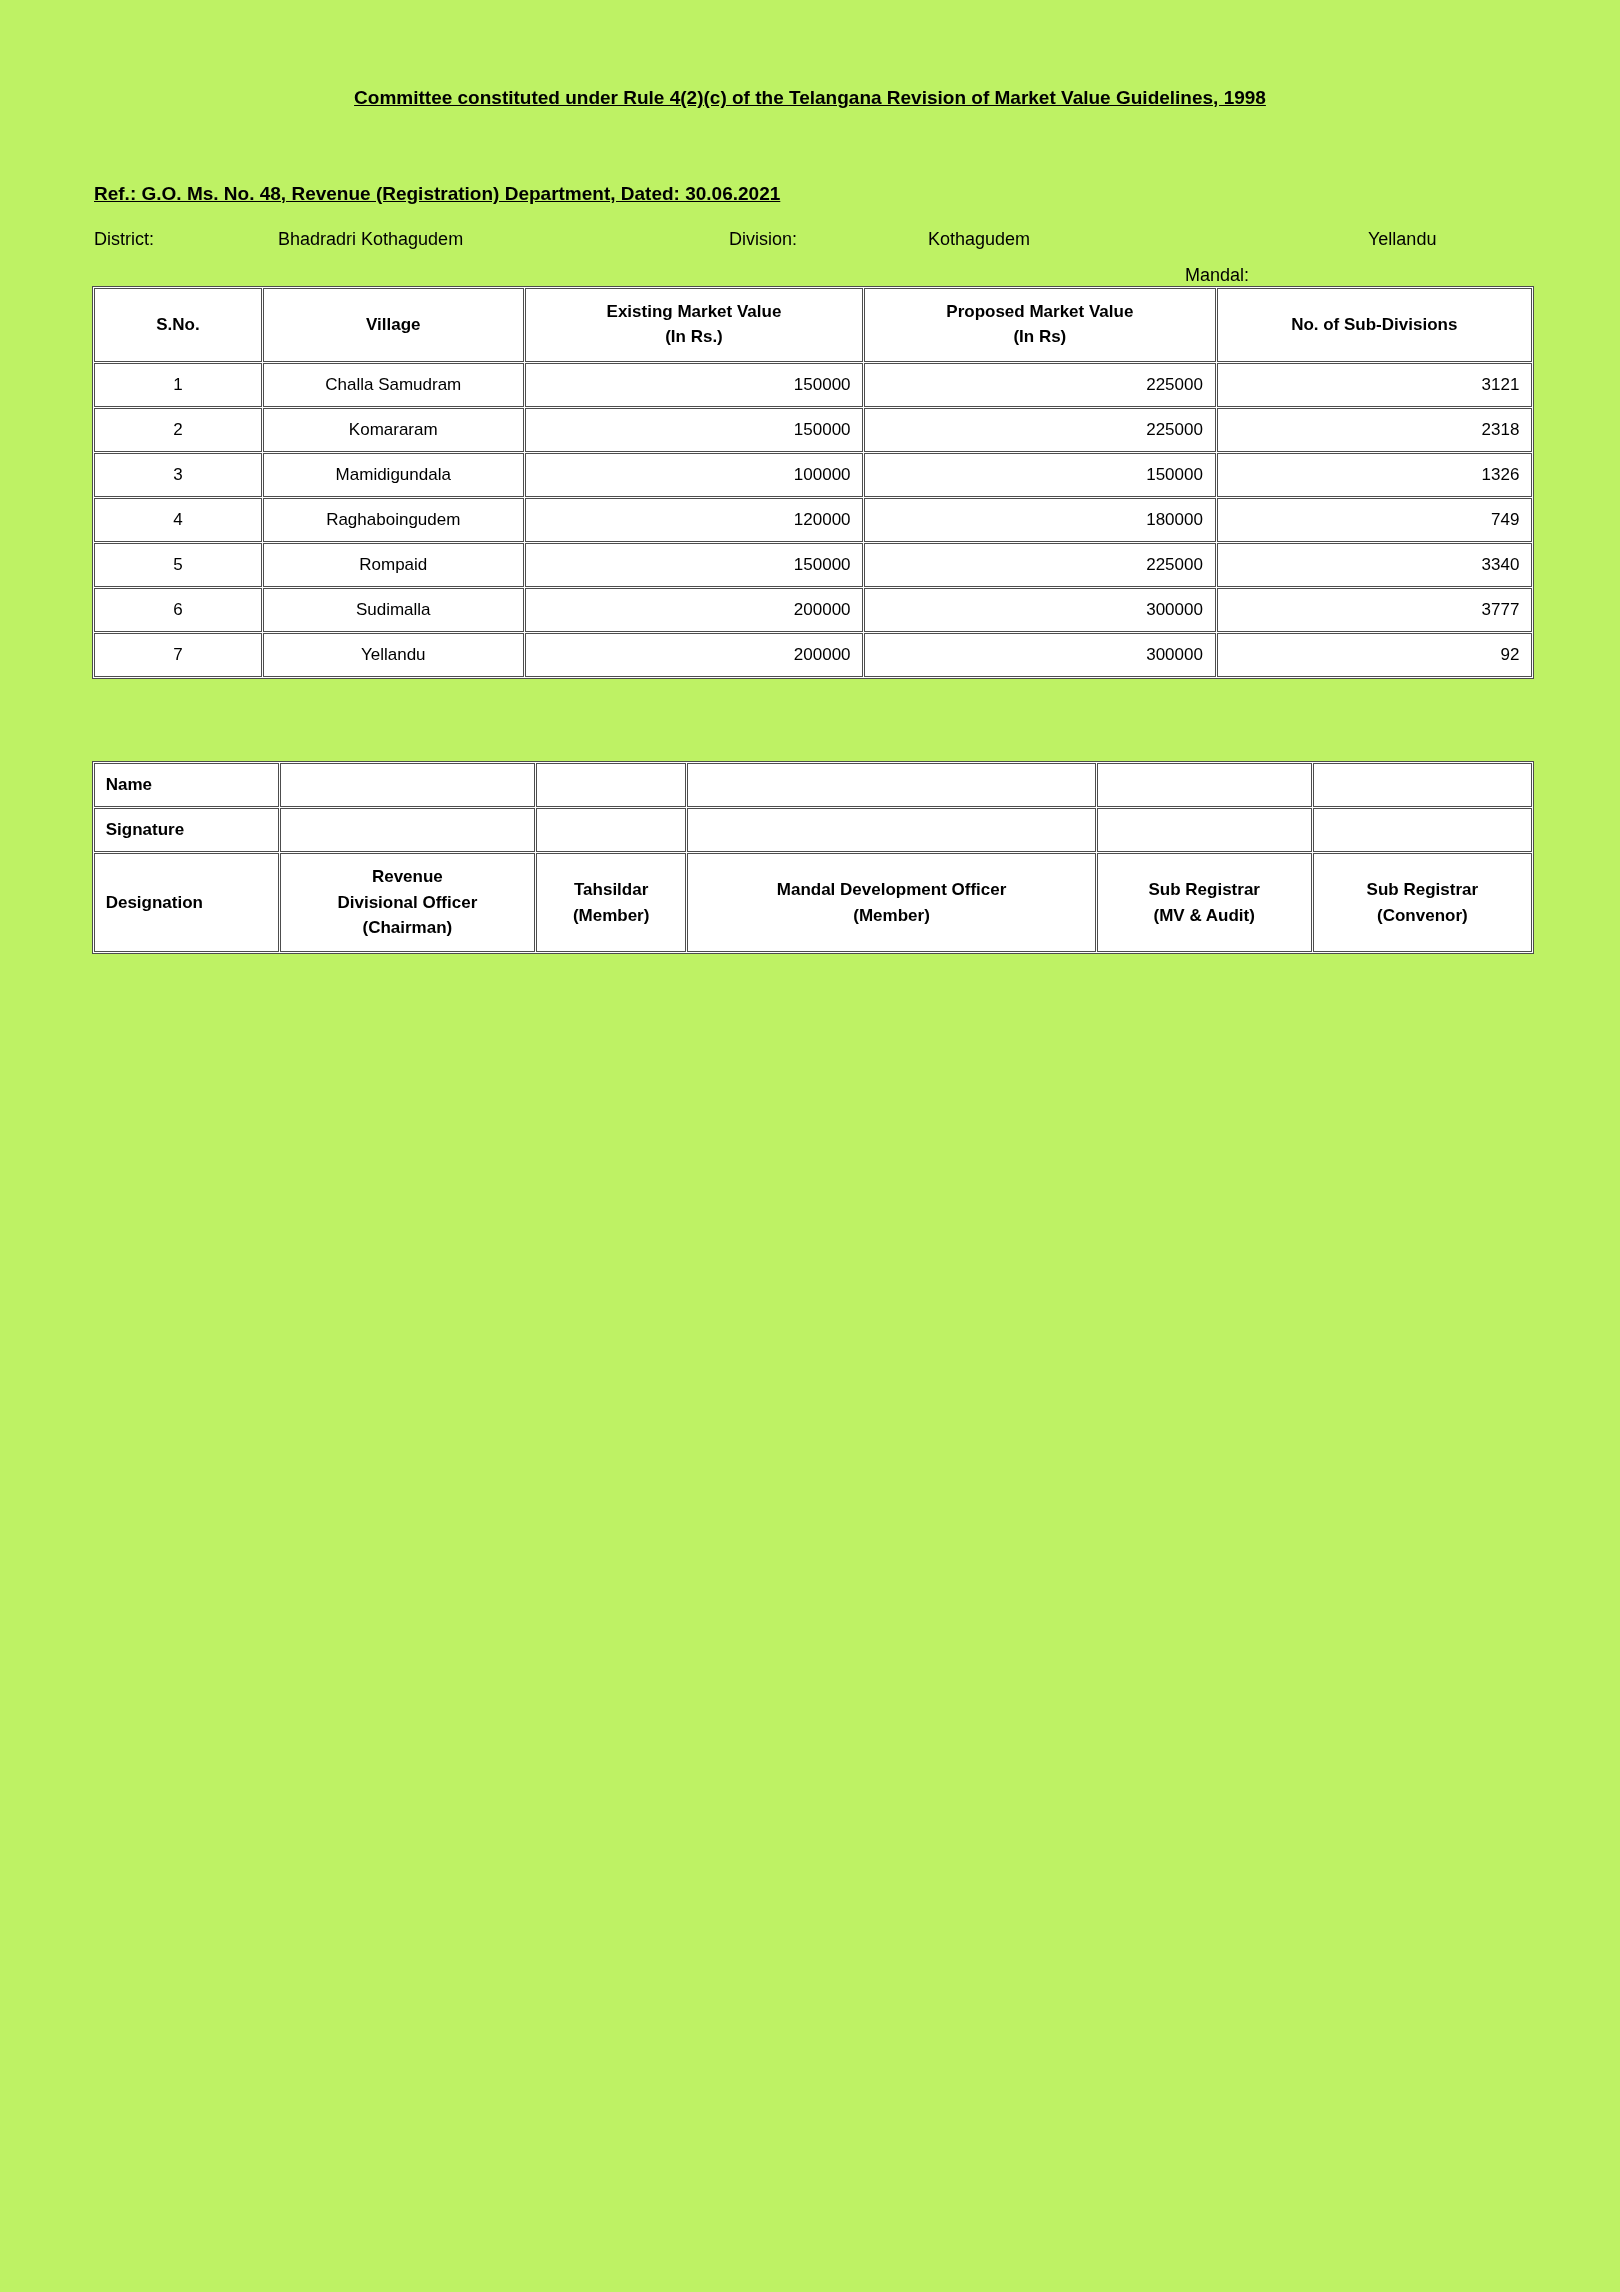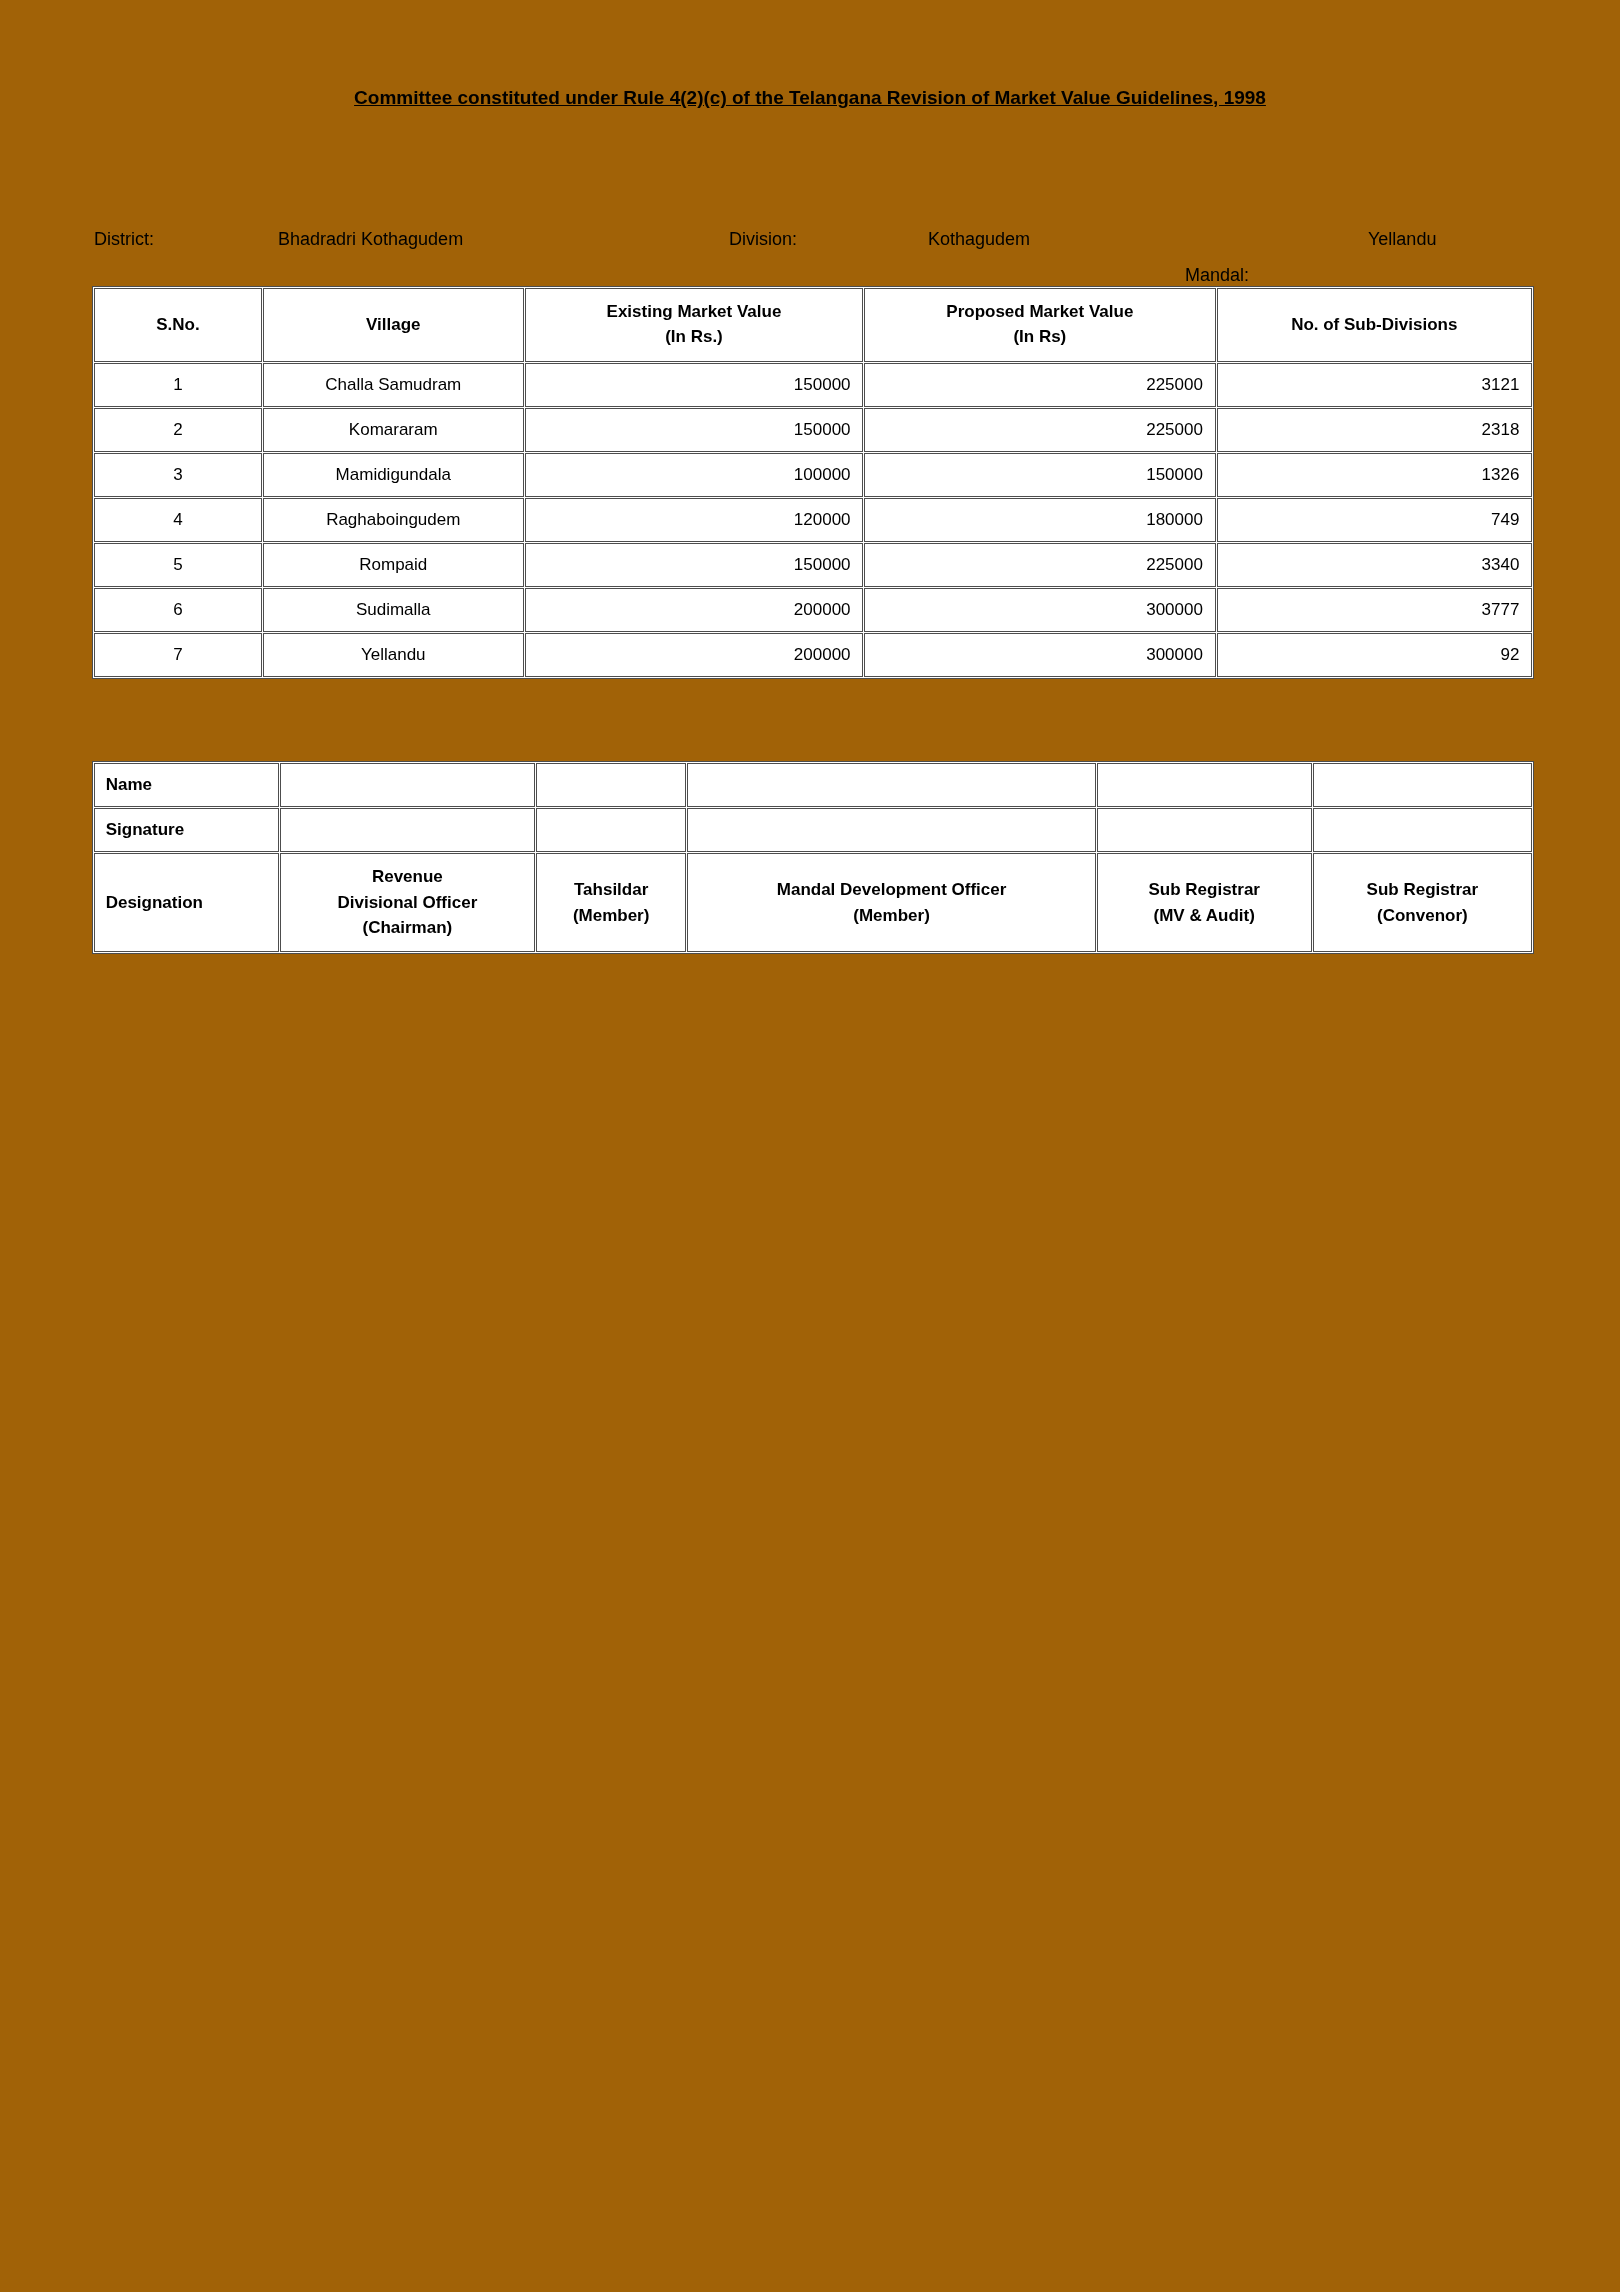--- a/index.html
+++ b/index.html
@@ -1,20 +1,20 @@
 <!DOCTYPE html>
 <html style="font-size:14.3px"><head>
 <meta charset="utf-8">
 <style>
   html, body { margin: 0; padding: 0; background: #ffffff; }
   .page {
     position: relative;
     width: 1620px;
     height: 2293px;
-    background: #a16207;
+    background: #bef264;
     font-family: "Liberation Sans", sans-serif;
     color: #000000;
   }
   .doc-title {
     position: absolute;
     top: 87px;
     left: 0;
     width: 100%;
     text-align: center;
     font-size: 19px;
@@ -94,20 +94,21 @@
     line-height: 1.5;
   }
 </style>
 </head>
 <body>
 
 <div class="page">
 
   <div class="doc-title">Committee constituted under Rule 4(2)(c) of the Telangana Revision of Market Value Guidelines, 1998</div>
 
+  <div class="ref-line">Ref.: G.O. Ms. No. 48, Revenue (Registration) Department, Dated: 30.06.2021</div>
 
   <div class="meta-row">
     <span class="lbl m-district-l">District:</span>
     <span class="m-district-v">Bhadradri Kothagudem</span>
     <span class="lbl m-division-l">Division:</span>
     <span class="m-division-v">Kothagudem</span>
     <span class="lbl m-mandal-l">Mandal:</span>
     <span class="m-mandal-v">Yellandu</span>
   </div>
 

